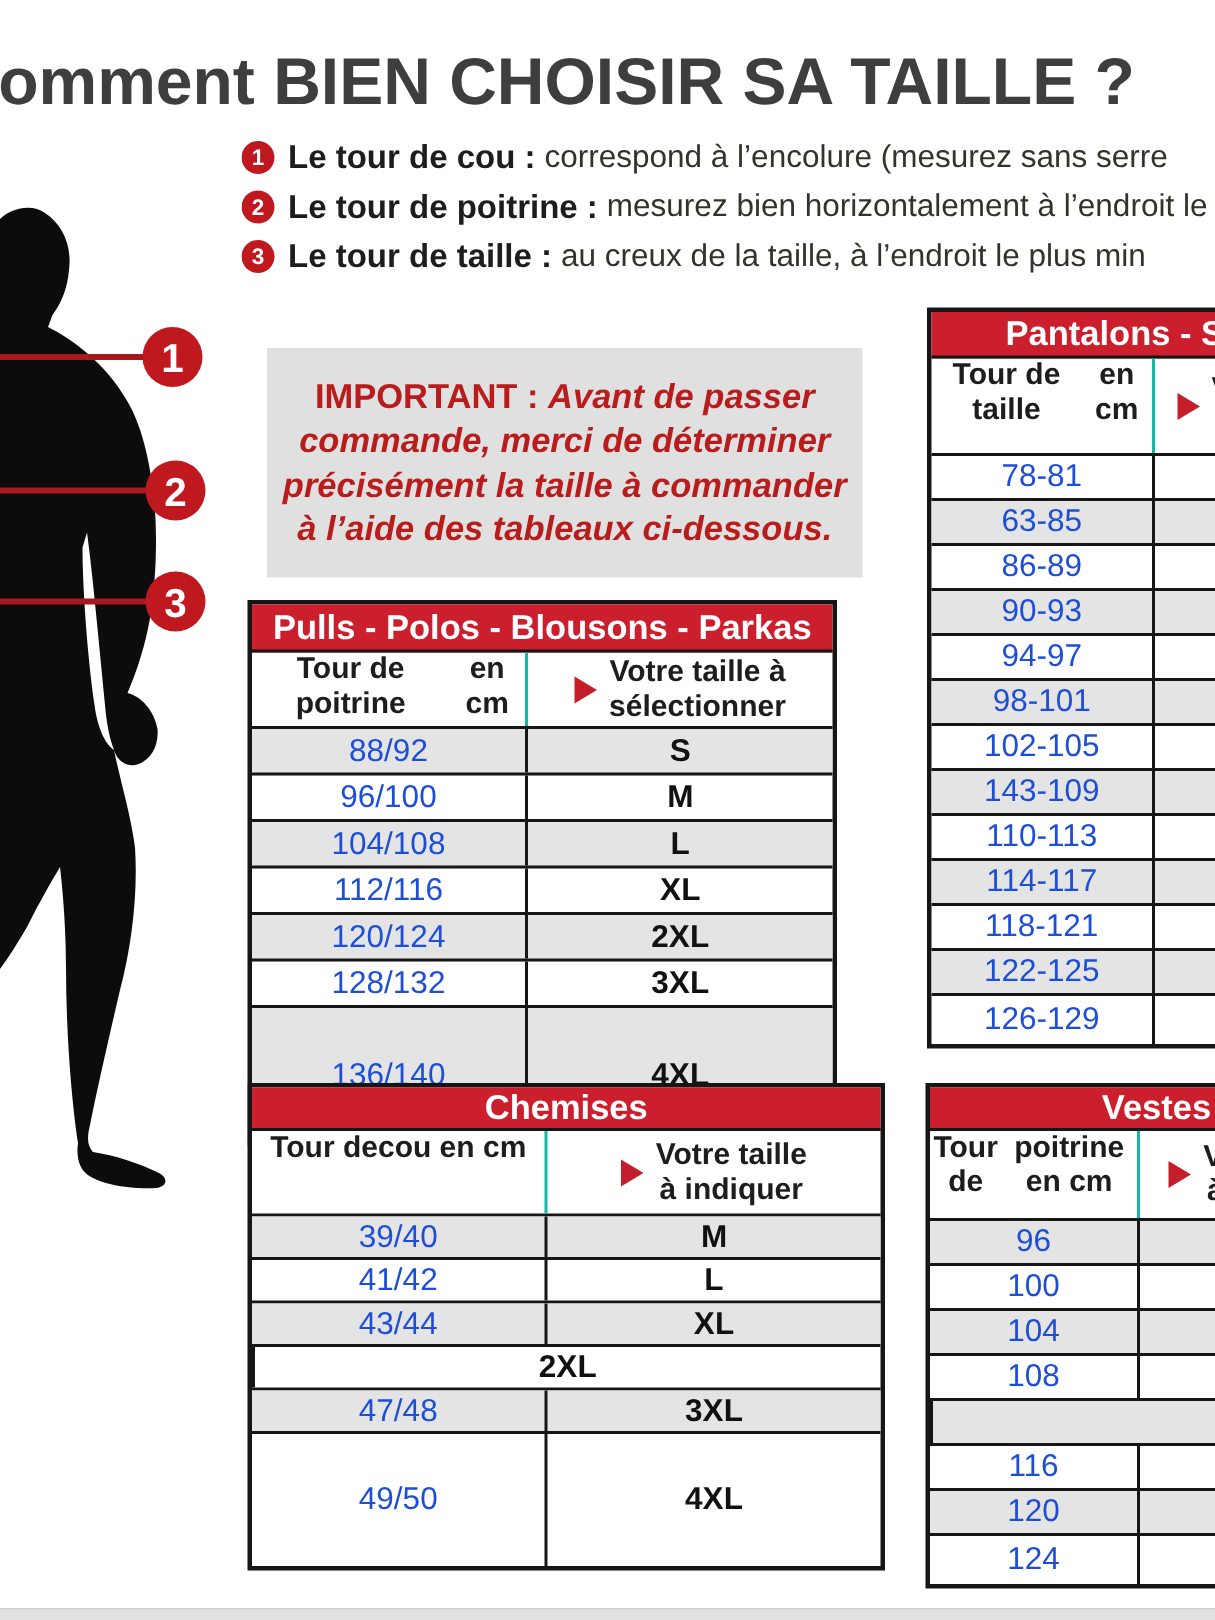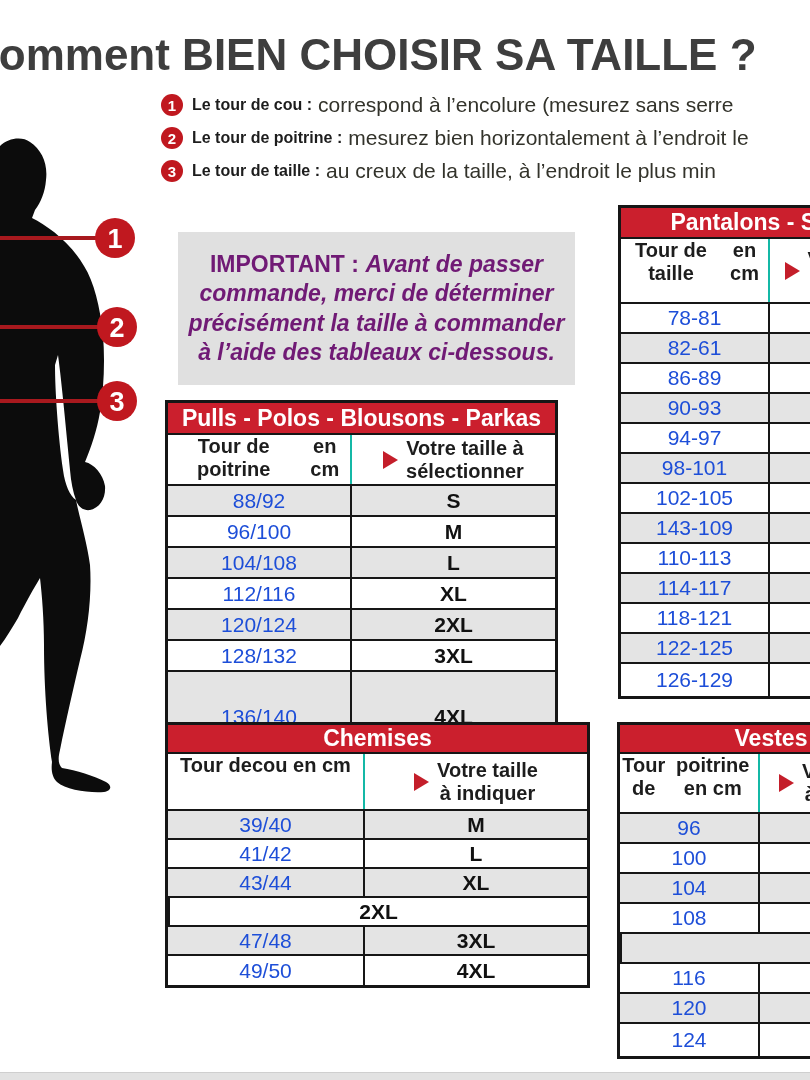--- a/index.html
+++ b/index.html
@@ -9,37 +9,37 @@
   
   .title{position:absolute;left:-33px;top:30px;font-size:44px;font-weight:bold;
          color:#3e3e3e;white-space:nowrap;}
 
   
   .instructions{position:absolute;left:161px;top:93px;width:649px;overflow:hidden;}
   .instr{display:flex;align-items:center;height:24px;margin-bottom:9px;white-space:nowrap;}
   .instr .dot{flex:0 0 auto;width:22px;height:22px;border-radius:50%;background:#c0181f;
               color:#fff;font-size:15px;font-weight:bold;display:flex;align-items:center;
               justify-content:center;margin-right:9px;}
-  .instr .lbl{font-weight:bold;color:#1d1d1d;font-size:16px;margin-right:6px;}
+  .instr .lbl{font-weight:bold;color:#1d1d1d;font-size:22px;margin-right:6px;}
   .instr .txt{color:#33332b;font-size:21px;}
 
   
   .figure{position:absolute;left:0;top:130px;width:170px;height:680px;}
 
   
   .important{position:absolute;left:178px;top:232px;width:397px;height:153px;background:#e0e0e0;
              display:flex;align-items:center;justify-content:center;text-align:center;}
-  .important .inner{font-size:23px;font-weight:bold;color:#701a75;line-height:1.28;padding:0 8px;}
+  .important .inner{font-size:23px;font-weight:bold;color:#b91c1c;line-height:1.28;padding:0 8px;}
   .important .body{font-style:italic;}
 
   
   .sz{position:absolute;border:3px solid #161616;background:#fff;box-sizing:border-box;
       display:flex;flex-direction:column;}
   .t-pulls    {left:165px;top:400px;width:393px;height:364px;--c1:182px;--bh:32px;--chh:51px;--rh:31px;}
-  .t-chemises {left:165px;top:722px;width:425px;height:266px;--c1:195px;--bh:28px;--chh:57px;--rh:29px;}
+  .t-chemises {left:165px;top:722px;width:425px;height:325px;--c1:195px;--bh:28px;--chh:57px;--rh:29px;}
   .t-pantalons{left:618px;top:205px;width:308px;height:494px;--c1:147px;--bh:31px;--chh:65px;--rh:30px;}
   .t-vestes   {left:617px;top:722px;width:308px;height:337px;--c1:138px;--bh:28px;--chh:60px;--rh:30px;}
 
   .band{flex:0 0 var(--bh);box-sizing:border-box;background:#cb1f2d;color:#fff;font-weight:bold;
         font-size:23px;display:flex;align-items:center;justify-content:center;
         border-bottom:2px solid #161616;white-space:nowrap;}
   .colhead{flex:0 0 var(--chh);box-sizing:border-box;display:flex;border-bottom:2px solid #161616;
            font-weight:bold;font-size:20px;color:#1d1d1d;text-align:center;}
   .colhead .c1{flex:0 0 var(--c1);display:flex;flex-direction:row;justify-content:center;line-height:1.15;}
   .colhead .c2{flex:1 1 auto;border-left:2px solid #14b8a6;display:flex;align-items:center;
@@ -239,21 +239,21 @@
             <div>à indiquer</div>
           </div>
         </div>
       </div>
       <div class="rows">
         <div class="row">
           <div class="v1">78-81</div>
           <div class="v2"></div>
         </div>
         <div class="row">
-          <div class="v1">82-61</div>
+          <div class="v1">63-85</div>
           <div class="v2"></div>
         </div>
         <div class="row">
           <div class="v1">86-89</div>
           <div class="v2"></div>
         </div>
         <div class="row">
           <div class="v1">90-93</div>
           <div class="v2"></div>
         </div>

